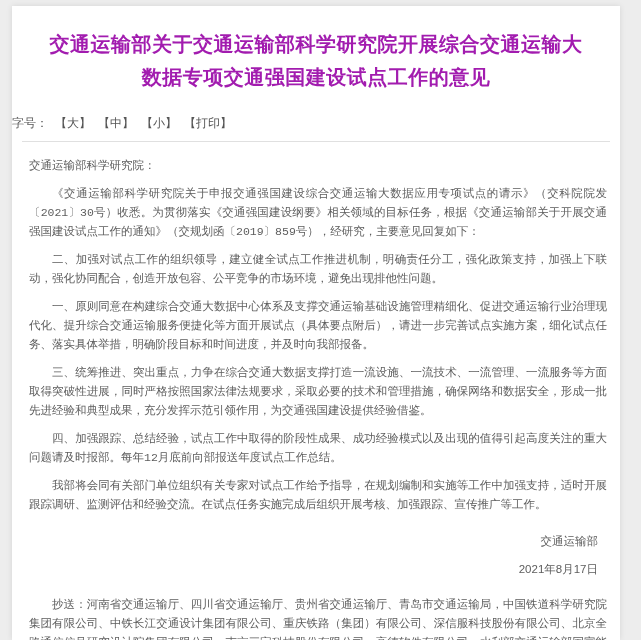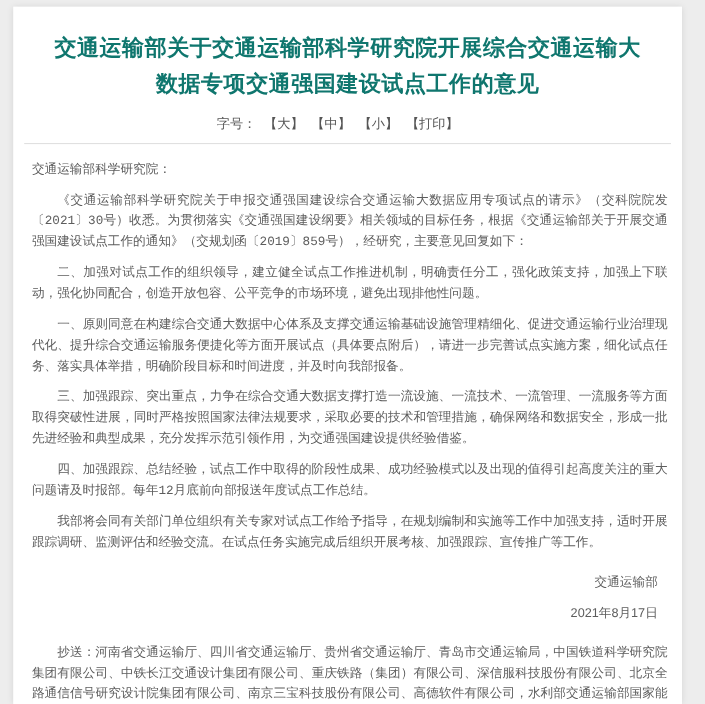--- a/index.html
+++ b/index.html
@@ -16,27 +16,27 @@
     background: #ffffff;
     box-shadow: 0 0 6px rgba(0,0,0,0.10);
     overflow: hidden;
   }
   .title {
     margin: 22px 28px 0;
     text-align: center;
     font-size: 20px;
     line-height: 33px;
     font-weight: bold;
-    color: #0f766e;
+    color: #a21caf;
     letter-spacing: 0.5px;
   }
   .toolbar {
-    margin-top: 10px;
+    margin-top: 21px;
     padding-right: 18px;
-    text-align: center;
+    text-align: left;
     font-size: 12px;
     color: #555555;
   }
   .toolbar a {
     color: #555555;
     text-decoration: none;
     margin-left: 7px;
     cursor: pointer;
   }
   .divider {
@@ -86,21 +86,21 @@
 
   <div class="doc-body">
     <p class="salutation">交通运输部科学研究院：</p>
 
     <p>《交通运输部科学研究院关于申报交通强国建设综合交通运输大数据应用专项试点的请示》（交科院院发〔2021〕30号）收悉。为贯彻落实《交通强国建设纲要》相关领域的目标任务，根据《交通运输部关于开展交通强国建设试点工作的通知》（交规划函〔2019〕859号），经研究，主要意见回复如下：</p>
 
     <p>二、加强对试点工作的组织领导，建立健全试点工作推进机制，明确责任分工，强化政策支持，加强上下联动，强化协同配合，创造开放包容、公平竞争的市场环境，避免出现排他性问题。</p>
 
     <p>一、原则同意在构建综合交通大数据中心体系及支撑交通运输基础设施管理精细化、促进交通运输行业治理现代化、提升综合交通运输服务便捷化等方面开展试点（具体要点附后），请进一步完善试点实施方案，细化试点任务、落实具体举措，明确阶段目标和时间进度，并及时向我部报备。</p>
 
-    <p>三、加强跟踪、突出重点，力争在综合交通大数据支撑打造一流设施、一流技术、一流管理、一流服务等方面取得突破性进展，同时严格按照国家法律法规要求，采取必要的技术和管理措施，确保网络和数据安全，形成一批先进经验和典型成果，充分发挥示范引领作用，为交通强国建设提供经验借鉴。</p>
+    <p>三、统筹推进、突出重点，力争在综合交通大数据支撑打造一流设施、一流技术、一流管理、一流服务等方面取得突破性进展，同时严格按照国家法律法规要求，采取必要的技术和管理措施，确保网络和数据安全，形成一批先进经验和典型成果，充分发挥示范引领作用，为交通强国建设提供经验借鉴。</p>
 
     <p>四、加强跟踪、总结经验，试点工作中取得的阶段性成果、成功经验模式以及出现的值得引起高度关注的重大问题请及时报部。每年12月底前向部报送年度试点工作总结。</p>
 
     <p>我部将会同有关部门单位组织有关专家对试点工作给予指导，在规划编制和实施等工作中加强支持，适时开展跟踪调研、监测评估和经验交流。在试点任务实施完成后组织开展考核、加强跟踪、宣传推广等工作。</p>
 
     <div class="signature">
       <div class="sig-org">交通运输部</div>
       <div class="sig-date">2021年8月17日</div>
     </div>
 

